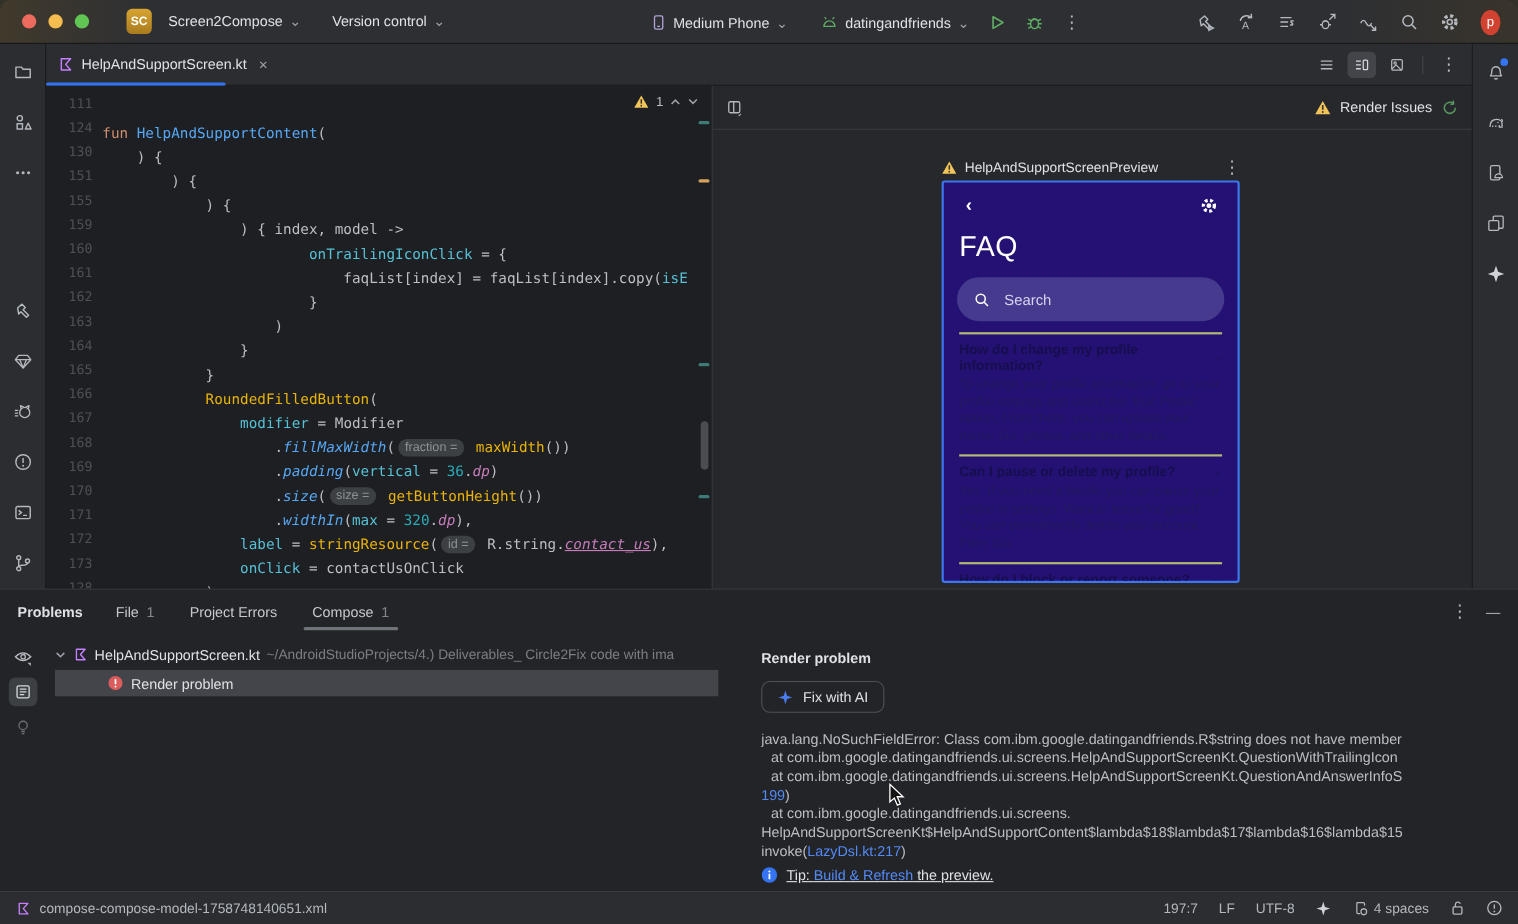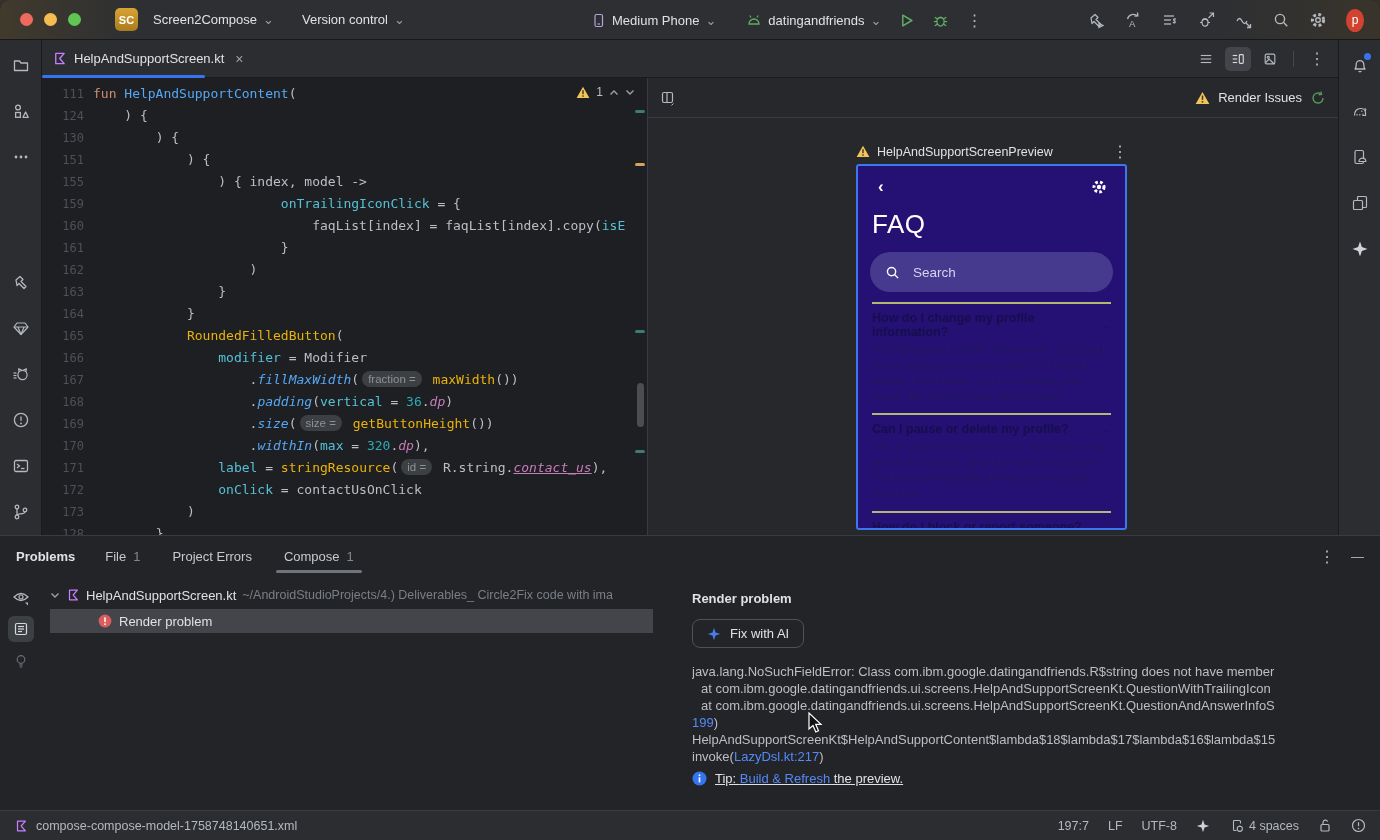--- a/index.html
+++ b/index.html
@@ -51,21 +51,21 @@
   .mbtn{width:26px;height:24px;border-radius:5px;display:flex;align-items:center;justify-content:center;background:none;border:none;}
   .mbtn.active{background:#43454a;}
   .vsep{width:1px;height:16px;background:#44464b;margin:0 4px;}
 
   
   .editrow{flex:1;display:flex;min-height:0;}
   .codepane{width:606px;flex:none;background:#1e1f22;border-right:1px solid #393b40;position:relative;
     overflow:hidden;padding-top:5px;}
   .cline{display:flex;height:22px;line-height:22px;font-family:"DejaVu Sans Mono","Liberation Mono",monospace;font-size:13px;}
   .lnum{width:42px;flex:none;text-align:right;color:#4d5157;font-size:12px;}
-  .lcode{white-space:pre;margin-left:9px;color:#bcbec4;}
+  .lcode{white-space:pre;margin-left:9px;color:#bcbec4;margin-top:28px;}
   .tk-kw{color:#cf8e6d}.tk-fn{color:#56a8f5}.tk-call{color:#eab308}.tk-np{color:#56c1d6}
   .tk-num{color:#2aacb8}.tk-dp{color:#c77dbb;font-style:italic}.tk-ext{color:#56a8f5;font-style:italic}
   .tk-pl{color:#bcbec4}.tk-cy{color:#56c1d6}
   .tk-str{color:#c77dbb;font-style:italic;text-decoration:underline}
   .tk-hint{background:#3d4043;color:#8c9197;border-radius:8px;padding:0 6px;font-size:11.5px;
     font-family:"Liberation Sans",sans-serif;display:inline-block;height:16px;line-height:16px;
     vertical-align:1px;margin:0 3px;}
   .warnwidget{position:absolute;top:7px;right:12px;display:flex;align-items:center;gap:6px;
     font-size:12px;color:#bcbec4;}
   .marker{position:absolute;right:2px;width:10px;height:3px;border-radius:2px;}
@@ -667,20 +667,21 @@
                 <path d="M7,0.8 L8.5,5.5 L13.2,7 L8.5,8.5 L7,13.2 L5.5,8.5 L0.8,7 L5.5,5.5 Z" fill="#4a7cf0"></path>
               </svg>
           </span>
           <span>Fix with AI</span>
         </button>
         <div class="bd-stack" id="stack">
             <div class="bd-line"><span>java.lang.NoSuchFieldError: Class com.ibm.google.datingandfriends.R$string does not have member</span></div>
             <div class="bd-line ind"><span>at com.ibm.google.datingandfriends.ui.screens.HelpAndSupportScreenKt.QuestionWithTrailingIcon</span></div>
             <div class="bd-line ind"><span>at com.ibm.google.datingandfriends.ui.screens.HelpAndSupportScreenKt.QuestionAndAnswerInfoS</span></div>
             <div class="bd-line"><span class="lnk">199</span><span>)</span></div>
+            <div class="bd-line ind"><span>at com.ibm.google.datingandfriends.ui.screens.</span></div>
             <div class="bd-line"><span>HelpAndSupportScreenKt$HelpAndSupportContent$lambda$18$lambda$17$lambda$16$lambda$15</span></div>
             <div class="bd-line"><span>invoke(</span><span class="lnk">LazyDsl.kt:217</span><span>)</span></div>
           </div>
         <div class="bd-tip">
           <span class="ic">
             <svg width="15" height="15" viewBox="0 0 15 15">
                 <circle cx="7.5" cy="7.5" r="7" fill="#3574f0"></circle>
                 <rect x="6.7" y="6.3" width="1.6" height="5" fill="#fff"></rect>
                 <circle cx="7.5" cy="4.2" r="0.95" fill="#fff"></circle>
               </svg>

